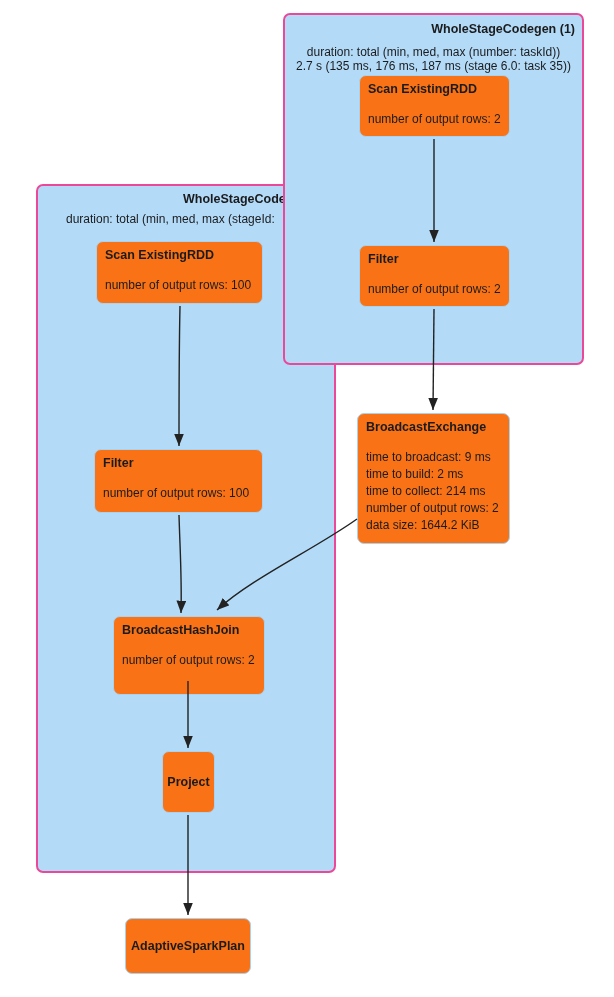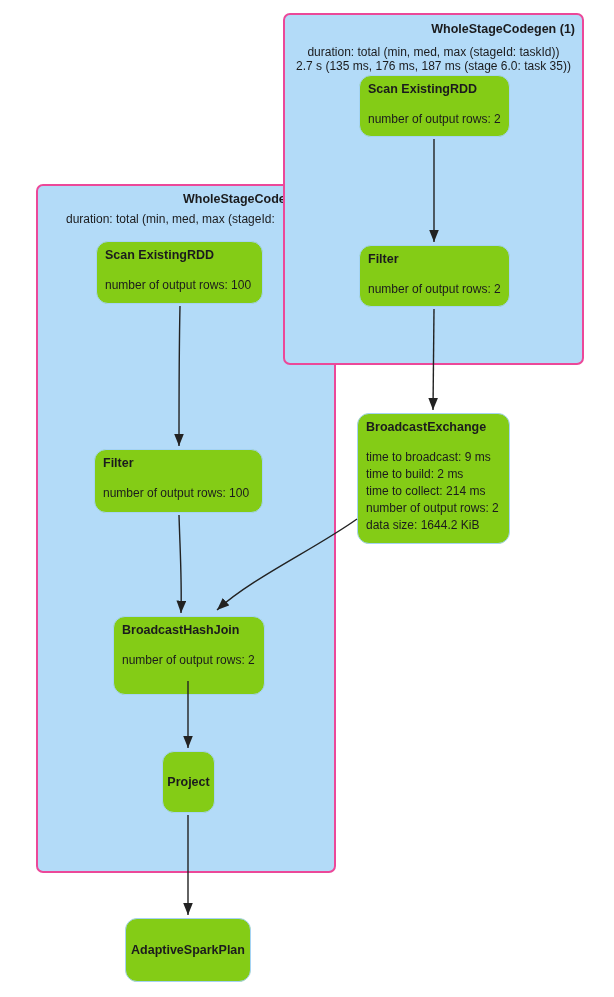--- a/index.html
+++ b/index.html
@@ -49,23 +49,23 @@
     font-size: 12px;
     line-height: 13px;
     white-space: nowrap;
   }
   .clip-title { top: 7px;  left: 145px; font-size: 12.5px; font-weight: 700; }
   .clip-dur1  { top: 27px; left: 28px; }
   .clip-dur2  { top: 40px; left: 4px;  }
 
   .node {
     position: absolute;
-    background: #84cc16;
+    background: #f97316;
     border: 1px solid #a5d3f3;
-    border-radius: 12px;
+    border-radius: 7px;
     box-sizing: border-box;
     padding: 6px 8px;
     z-index: 3;
   }
   .node-title {
     font-size: 12.5px;
     font-weight: 700;
     white-space: nowrap;
   }
   .node-metrics {
@@ -99,21 +99,21 @@
 <div class="canvas">
 
   <div class="cluster cluster-left">
     <div class="clip-line clip-title">WholeStageCode</div>
     <div class="clip-line clip-dur1">duration: total (min, med, max (stageId:</div>
   </div>
 
   <div class="cluster cluster-right">
     <div class="cluster-title">WholeStageCodegen (1)</div>
     <div class="cluster-duration">
-      <div>duration: total (min, med, max (stageId: taskId))</div>
+      <div>duration: total (min, med, max (number: taskId))</div>
       <div>2.7 s (135 ms, 176 ms, 187 ms (stage 6.0: task 35))</div>
     </div>
   </div>
 
   <div class="node" style="left:359px;top:75px;width:151px;height:62px">
     <div class="node-title">Scan ExistingRDD</div>
     <div class="node-metrics">
       <div>number of output rows: 2</div>
     </div>
   </div>
@@ -154,21 +154,21 @@
     <div class="node-title">BroadcastHashJoin</div>
     <div class="node-metrics">
       <div>number of output rows: 2</div>
     </div>
   </div>
 
   <div class="node node-center" style="left:162px;top:751px;width:53px;height:62px">
     <div class="node-title">Project</div>
   </div>
 
-  <div class="node node-center" style="left:125px;top:918px;width:126px;height:64px">
+  <div class="node node-center" style="left:125px;top:918px;width:126px;height:56px">
     <div class="node-title">AdaptiveSparkPlan</div>
   </div>
 
   <svg class="arrows" width="614" height="997" viewBox="0 0 614 997">
     <defs>
       <marker id="ah" viewBox="0 0 10 8" refX="10" refY="4" markerWidth="9" markerHeight="7" orient="auto">
         <path d="M0,0 L10,4 L0,8 Z" fill="#222222"></path>
       </marker>
     </defs>
     <path class="edge" d="M434,139 L434,242" marker-end="url(#ah)"></path>

